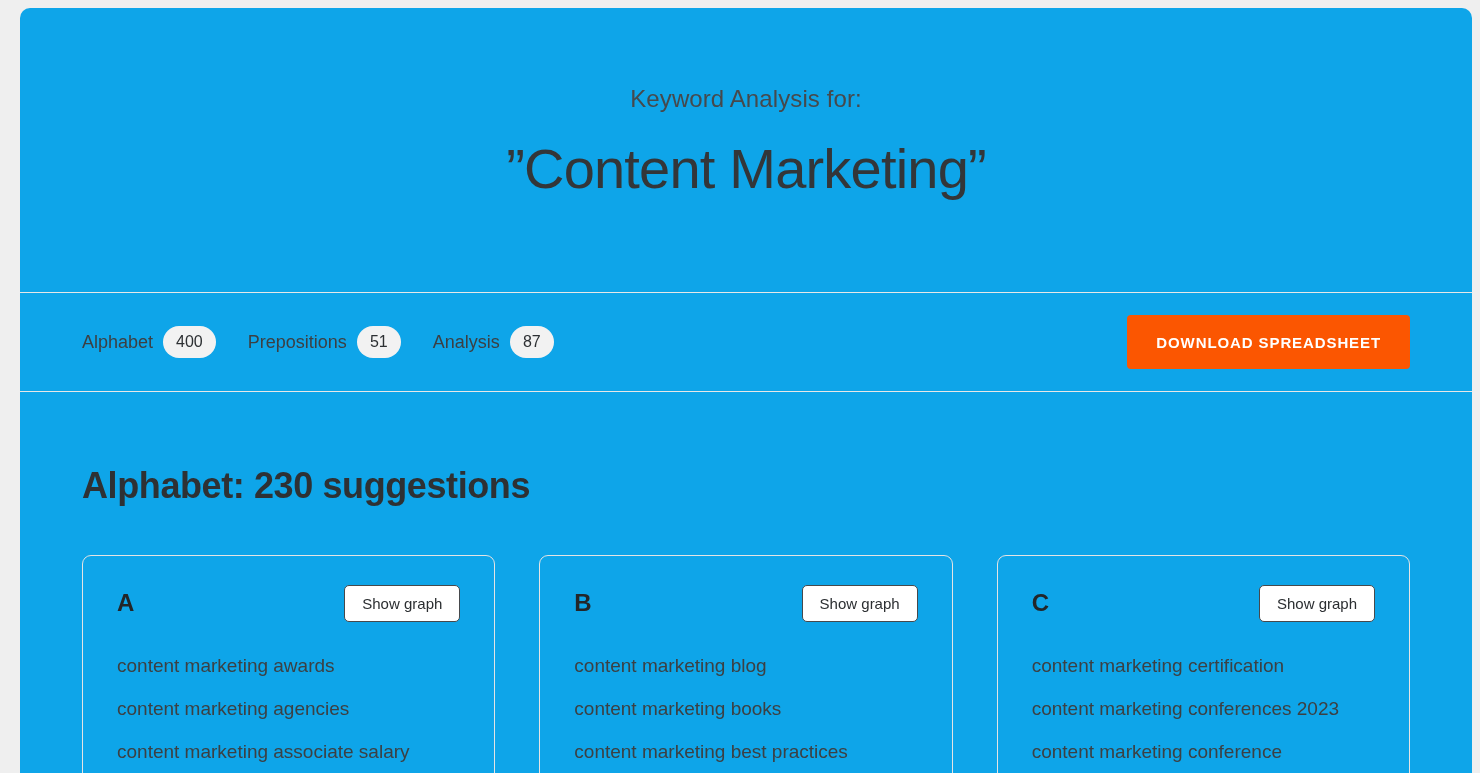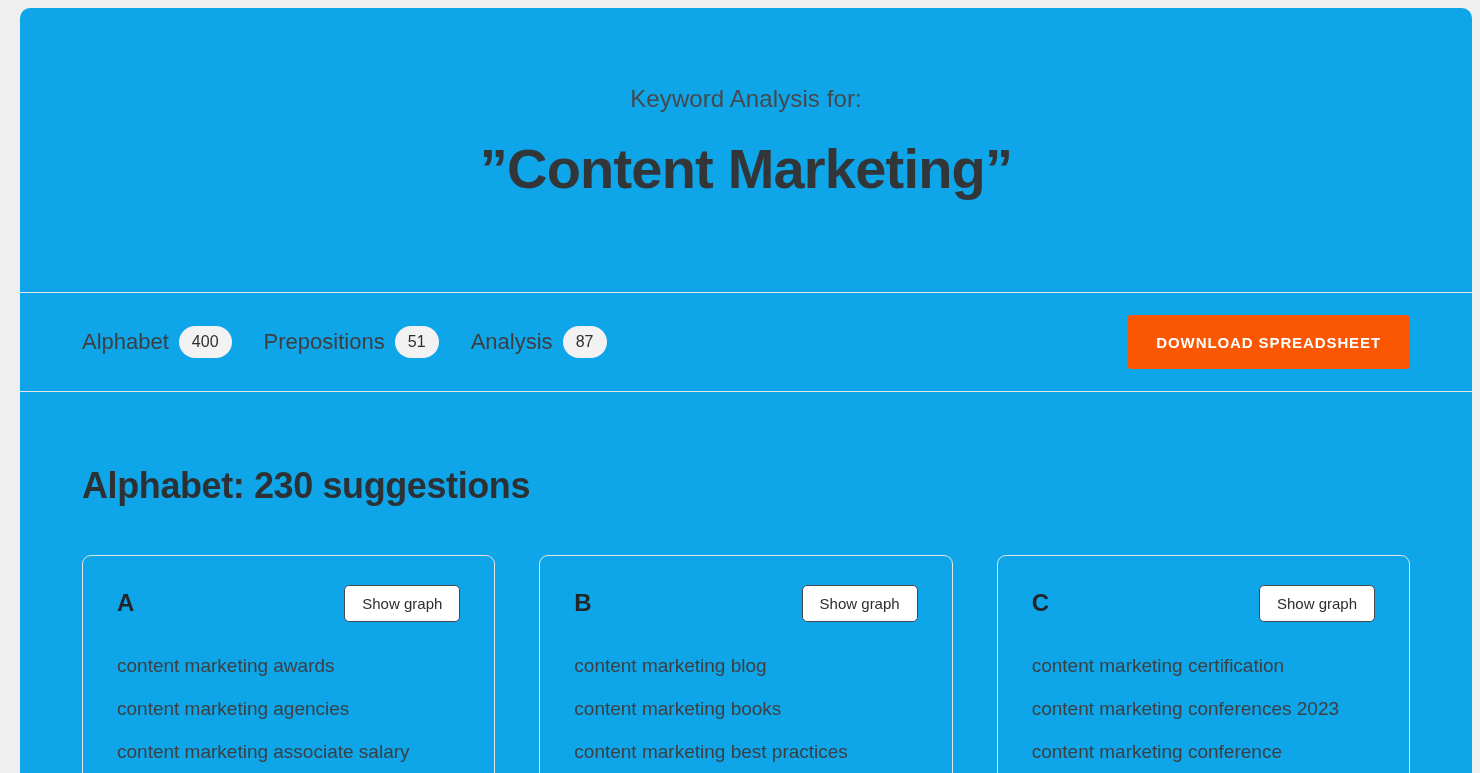--- a/index.html
+++ b/index.html
@@ -40,21 +40,21 @@
   .hero-eyebrow {
     font-size: 24px;
     color: #46494c;
     letter-spacing: 0.1px;
     line-height: 1.25;
   }
 
   .hero-title {
     margin-top: 24px;
     font-size: 56px;
-    font-weight: bold;
+    font-weight: normal;
     color: #333639;
     letter-spacing: -0.8px;
     line-height: 1.12;
     white-space: nowrap;
   }
 
   
   .tabbar {
     height: 99px;
     border-bottom: 1px solid #e8e8e8;
@@ -74,21 +74,21 @@
     display: flex;
     align-items: center;
     gap: 10px;
     cursor: pointer;
     background: none;
     border: 0;
     font-family: inherit;
   }
 
   .tab-label {
-    font-size: 22px;
+    font-size: 18px;
     color: #3c3f42;
     line-height: 1;
   }
 
   .tab-badge {
     background: #f2f2f2;
     border-radius: 999px;
     min-width: 44px;
     height: 32px;
     display: flex;

